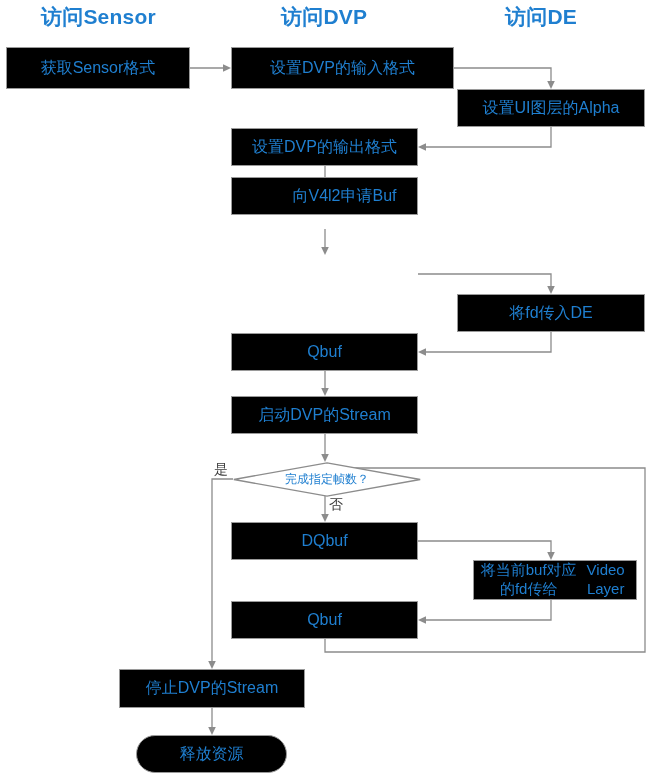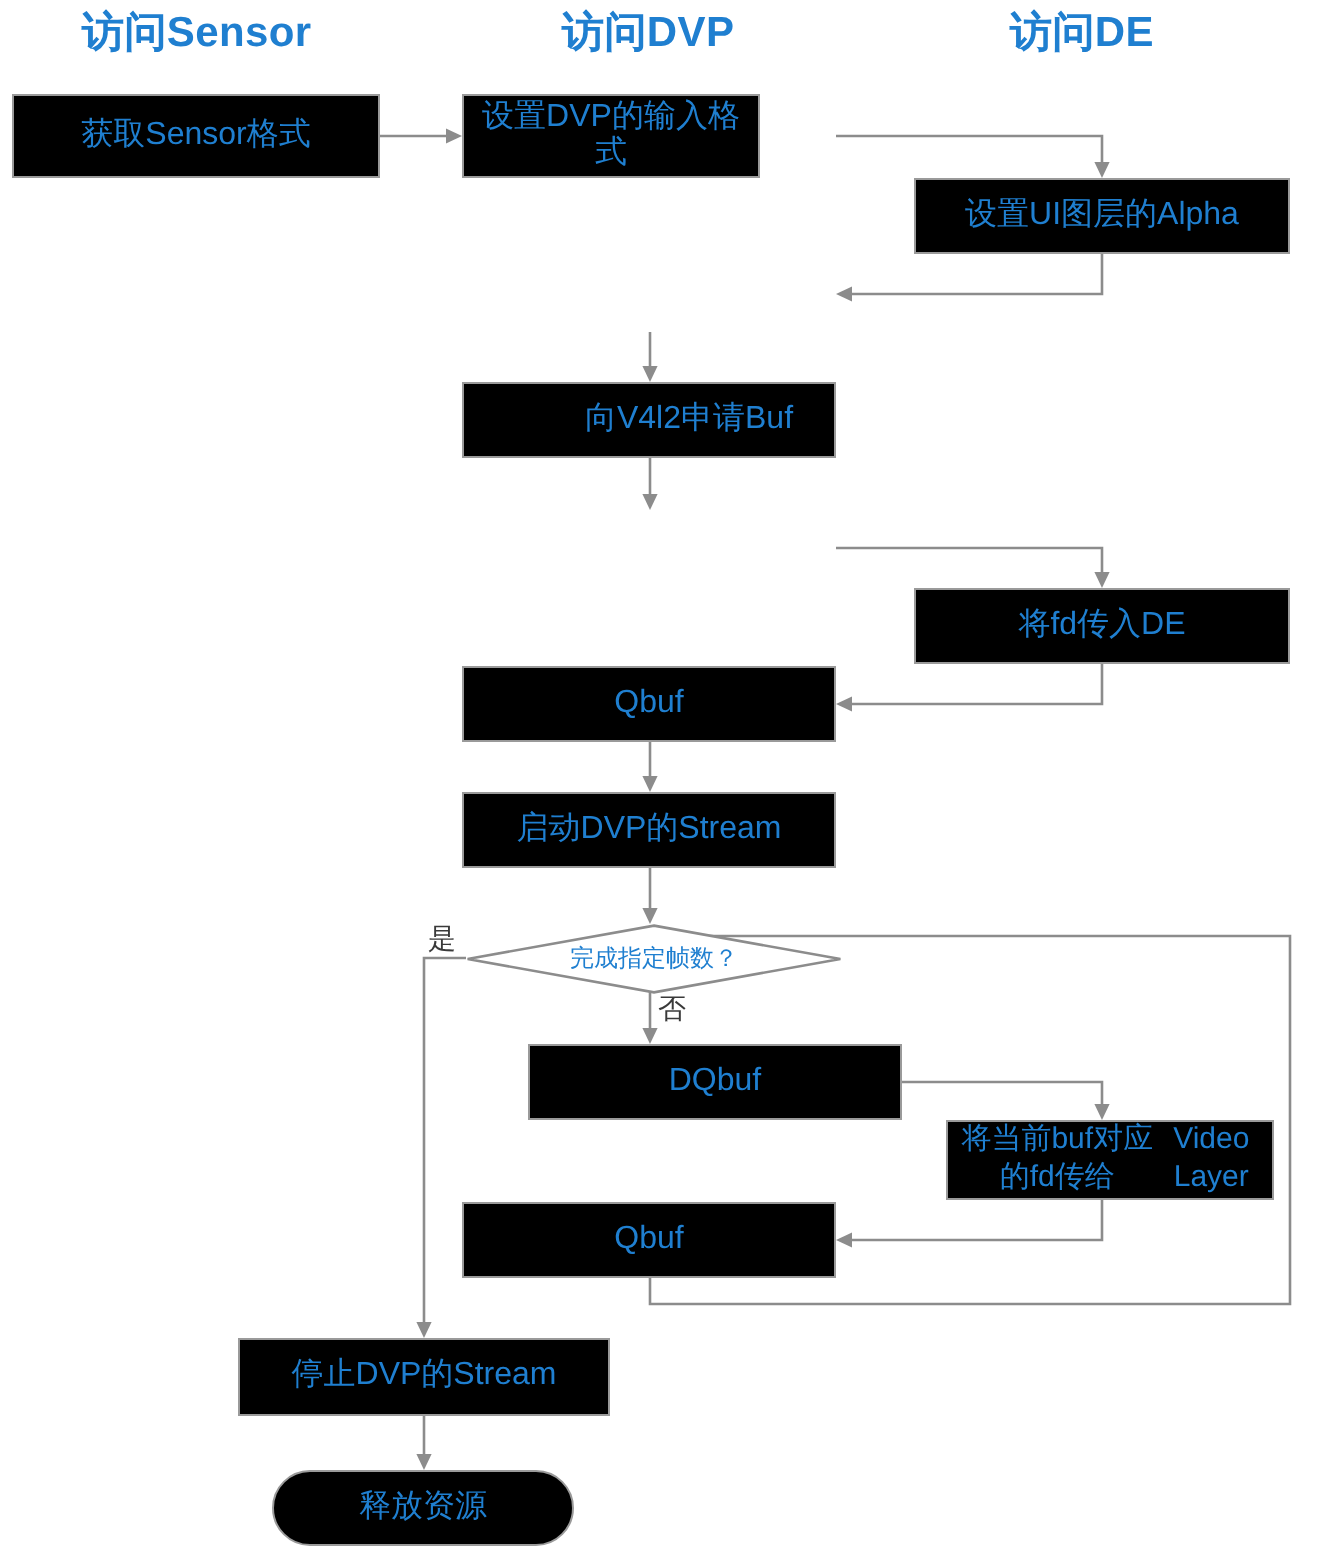--- a/index.html
+++ b/index.html
@@ -136,45 +136,46 @@
 
     <path d="M325 639 L325 652 L645 652 L645 468 L333 468"></path>
     <polygon points="327,468 335,464.2 335,471.8"></polygon>
 
     <line x1="212" y1="708" x2="212" y2="729"></line>
     <polygon points="212,735 208.2,727 215.8,727"></polygon>
   </svg>
 
   <div class="node" style="left:6px; top:47px; width:184px; height:42px;">获取Sensor格式</div>
 
-  <div class="node" style="left:231px; top:47px; width:149px; height:42px;">设置DVP的输入格式</div>
+  <div class="node" style="left:231px; top:47px; width:223px; height:42px;">设置DVP的输入格式</div>
 
   <div class="node" style="left:457px; top:89px; width:188px; height:38px;">设置UI图层的Alpha</div>
 
+  <div class="node" style="left:231px; top:128px; width:187px; height:38px;">设置DVP的输出格式</div>
 
-  <div class="node" style="left:231px; top:191px; width:187px; height:38px;padding-left:44px;">向V4l2申请Buf</div>
+  <div class="node" style="left:231px; top:177px; width:187px; height:38px;padding-left:44px;">向V4l2申请Buf</div>
 
 
   <div class="node" style="left:457px; top:294px; width:188px; height:38px;">将fd传入DE</div>
 
   <div class="node" style="left:231px; top:333px; width:187px; height:38px;">Qbuf</div>
 
   <div class="node" style="left:231px; top:396px; width:187px; height:38px;">启动DVP的Stream</div>
 
   <div class="decision" style="left:233px; top:462px; width:188px; height:35px;">
     <svg width="188" height="35" viewBox="0 0 188 35">
       <polygon points="94,0.8 187.2,17.5 94,34.2 0.8,17.5" fill="#ffffff" stroke="#8c8c8c" stroke-width="1.3"></polygon>
     </svg>
     <div class="dtext">完成指定帧数？</div>
   </div>
 
   <div class="edge-label" style="left:214px; top:462px;">是</div>
   <div class="edge-label" style="left:329px; top:497px;">否</div>
 
-  <div class="node" style="left:231px; top:522px; width:187px; height:38px;margin-left:33px;">DQbuf</div>
+  <div class="node" style="left:231px; top:522px; width:187px; height:38px;">DQbuf</div>
 
   <div class="node two-line" style="left:473px; top:560px; width:164px; height:40px; flex-direction:row;">
     <span>将当前buf对应的fd传给</span>
     <span>Video Layer</span>
   </div>
 
   <div class="node" style="left:231px; top:601px; width:187px; height:38px;">Qbuf</div>
 
   <div class="node" style="left:119px; top:669px; width:186px; height:39px;">停止DVP的Stream</div>
 

